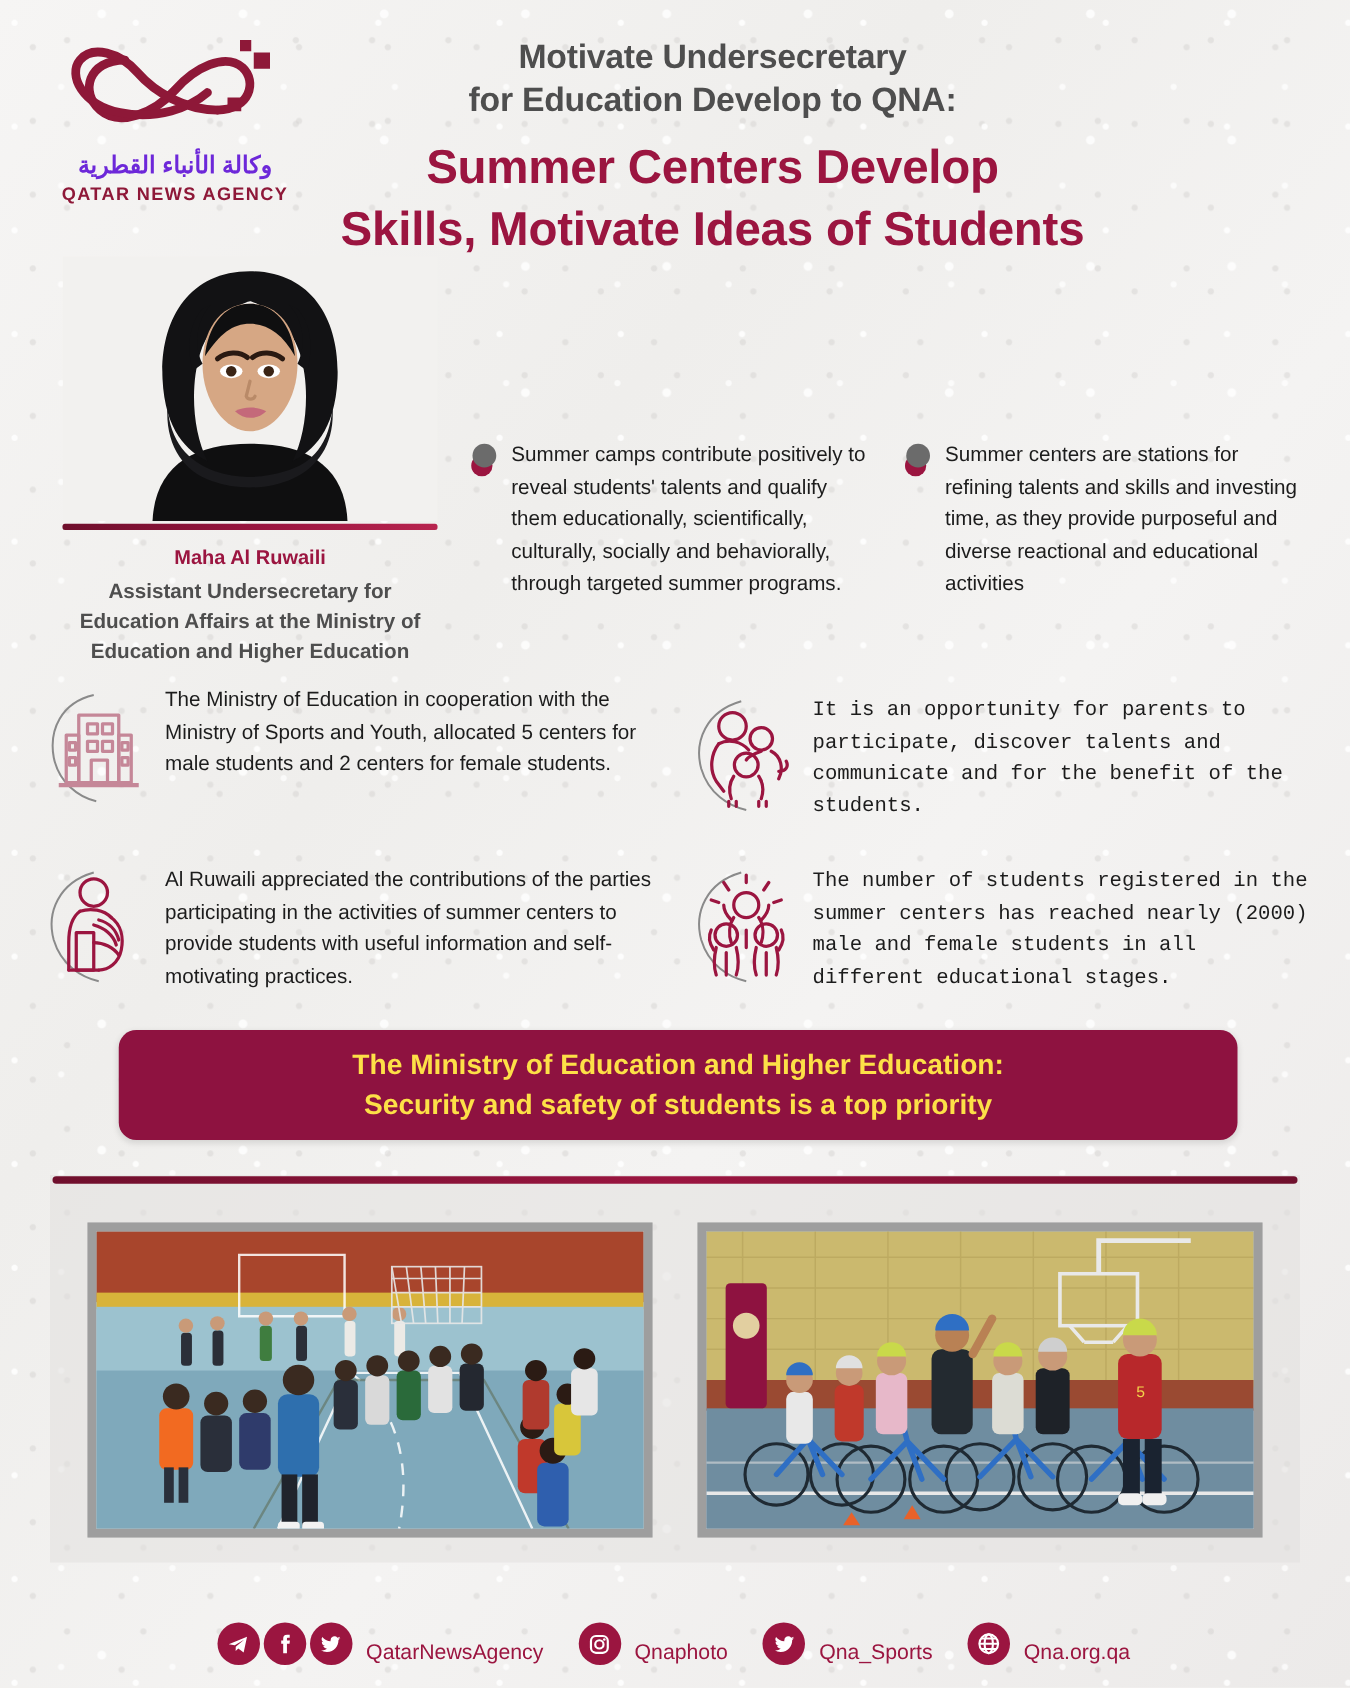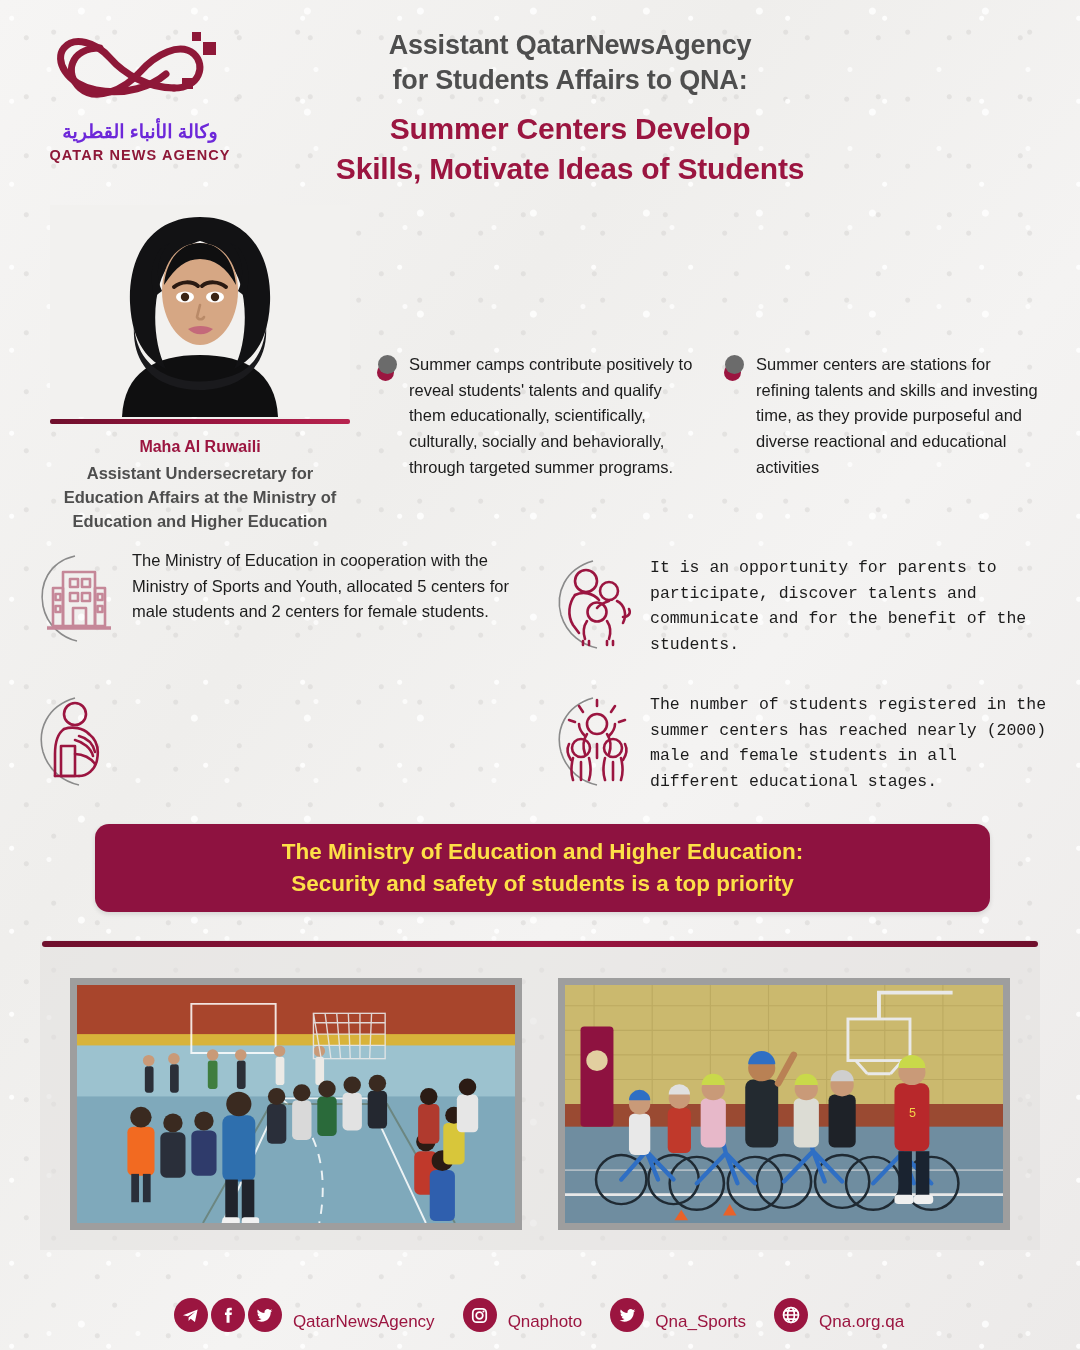--- a/index.html
+++ b/index.html
@@ -41,21 +41,21 @@
     text-align: center;
   }
 
   .titles { position: absolute; left: 250px; top: 28px; width: 640px; text-align: center; }
   .kicker {
     font-size: 27px; font-weight: bold; color: #4e4e4e;
     line-height: 1.28; letter-spacing: -.2px;
   }
   .headline {
     margin-top: 12px;
-    font-size: 30px; font-weight: bold; color: #9b1540;
+    font-size: 38px; font-weight: bold; color: #9b1540;
     line-height: 1.32; letter-spacing: -.2px;
   }
 
   
   .portrait-wrap { position: absolute; left: 50px; top: 205px; width: 300px; }
   .portrait {
     position: relative; width: 300px; height: 212px; overflow: hidden;
   }
   .portrait svg { position: absolute; left: 0; top: 0; }
   .name-rule {
@@ -157,22 +157,22 @@
       <rect x="152" y="10" width="9" height="9" fill="#8e1838"></rect>
       <rect x="163" y="20" width="13" height="13" fill="#8e1838"></rect>
       <rect x="142" y="56" width="11" height="11" fill="#8e1838"></rect>
     </svg>
     <div class="logo-ar">وكالة الأنباء القطرية</div>
     <div class="logo-en">QATAR NEWS AGENCY</div>
   </div>
 
   <div class="titles">
     <div class="kicker">
-      <div>Assistant QatarNewsAgency</div>
-      <div>for Students Affairs to QNA:</div>
+      <div>Motivate Undersecretary</div>
+      <div>for Education Develop to QNA:</div>
     </div>
     <div class="headline">
       <div>Summer Centers Develop</div>
       <div>Skills, Motivate Ideas of Students</div>
     </div>
   </div>
 </div>
 
 <div class="portrait-wrap">
   <div class="portrait">
@@ -273,20 +273,21 @@
       <path d="M29 37 C22 42 20 52 20 62 L20 84"></path>
       <path d="M29 37 C38 34 48 36 54 42"></path>
       <path d="M54 42 C62 48 64 58 62 68 C60 78 52 84 44 84"></path>
       <path d="M20 84 L44 84"></path>
       <rect x="26" y="54" width="14" height="30"></rect>
       <path d="M40 48 C48 50 56 56 58 64"></path>
       <path d="M40 62 C48 62 56 66 60 72"></path>
       <path d="M44 44 C52 46 58 52 60 60"></path>
     </g>
   </svg>
+  <div class="item-text">Al Ruwaili appreciated the contributions of the parties participating in the activities of summer centers to provide students with useful information and self-motivating practices.</div>
 </div>
 
 <div class="item r2c2">
   <svg class="item-icon" viewBox="0 0 100 100">
     <path d="M40 6 C12 14 2 38 8 60 C14 80 30 90 44 93" fill="none" stroke="#8a8a8a" stroke-width="1.6"></path>
     <g fill="none" stroke="#9b1540" stroke-width="2.6" stroke-linecap="round" stroke-linejoin="round">
       <circle cx="44" cy="32" r="10"></circle>
       <circle cx="28" cy="56" r="9"></circle>
       <circle cx="60" cy="56" r="9"></circle>
       <path d="M32 44 C28 40 26 36 26 32"></path>

